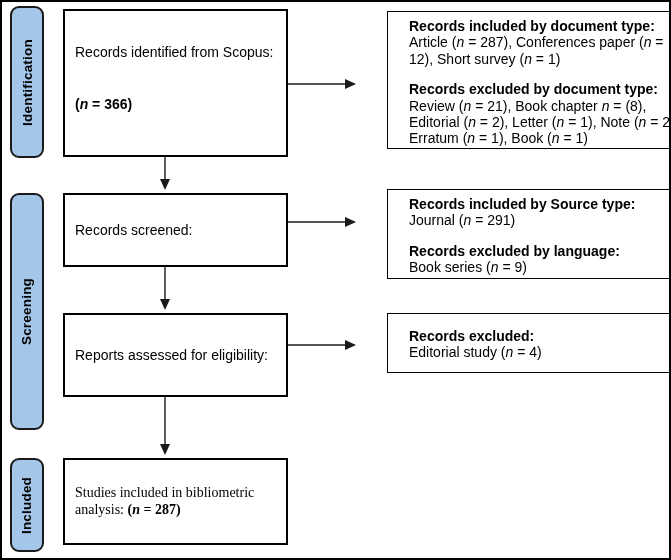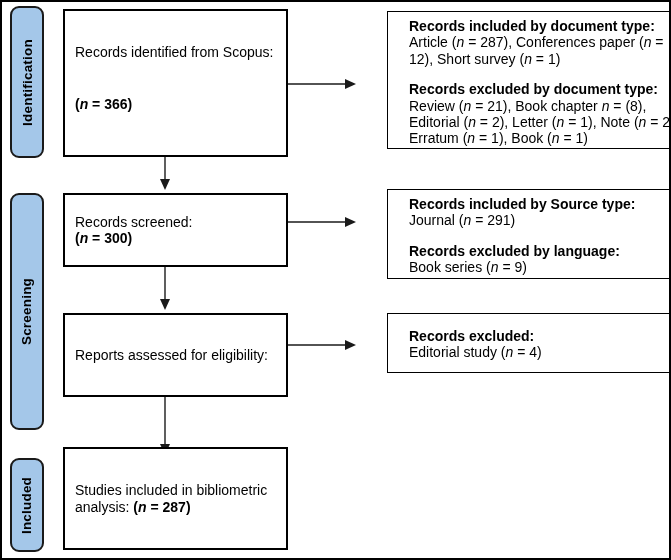--- a/index.html
+++ b/index.html
@@ -60,21 +60,21 @@
     background: #fff;
     display: flex;
     flex-direction: column;
     justify-content: center;
     padding: 0 4px 0 10px;
   }
   .fbox .line { line-height: 16.5px; }
   .fbox-1 { top: 7px;   height: 148px; padding-bottom: 10px; gap: 36px; }
   .fbox-2 { top: 191px; height: 74px; }
   .fbox-3 { top: 311px; height: 84px; }
-  .fbox-4 { top: 445px; height: 103px; }
+  .fbox-4 { top: 456px; height: 87px; font-family: Liberation Serif, serif; }
 
   
   .sbox {
     position: absolute;
     left: 357px;
     width: 304px;
     box-sizing: border-box;
     border: 1.6px solid var(--box-border, #000000);
     background: #fff;
     padding: 6px 8px 4px 21px;
@@ -130,21 +130,20 @@
   <div class="stage stage-included">
     <span class="stage-text">Included</span>
   </div>
 
   <div class="fbox fbox-1">
     <div class="line"><span>Records identified from Scopus:</span></div>
     <div class="line"><span class="b">(</span><span class="b i">n</span><span class="b"> = 366)</span></div>
   </div>
   <div class="fbox fbox-2">
     <div class="line"><span>Records screened:</span></div>
-    <div class="line"><span class="b">(</span><span class="b i">n</span><span class="b"> = 300)</span></div>
   </div>
   <div class="fbox fbox-3">
     <div class="line"><span>Reports assessed for eligibility:</span></div>
   </div>
   <div class="fbox fbox-4">
     <div class="line"><span>Studies included in bibliometric</span></div>
     <div class="line"><span>analysis: </span><span class="b">(</span><span class="b i">n</span><span class="b"> = 287)</span></div>
   </div>
 
   <div class="sbox sbox-1">

